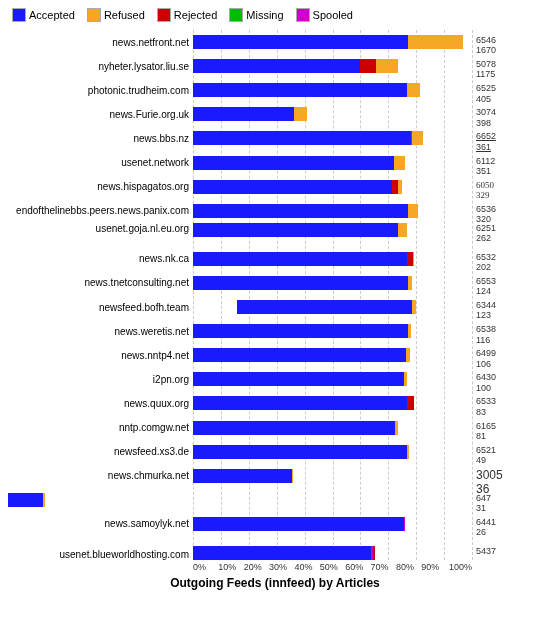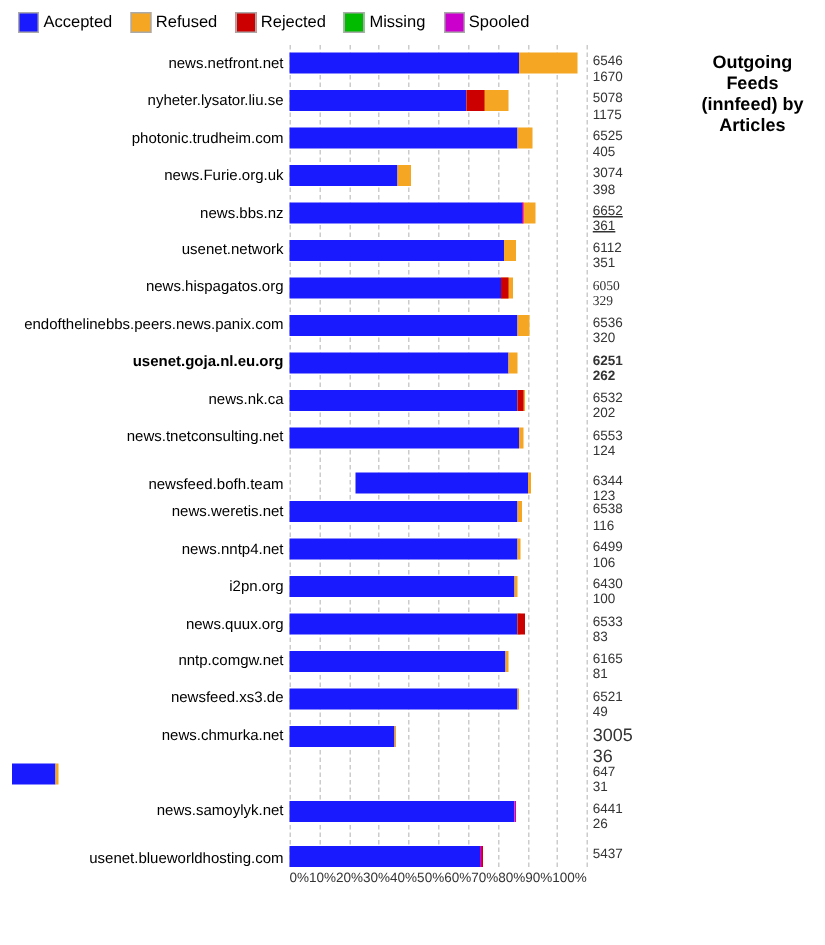--- a/index.html
+++ b/index.html
@@ -97,21 +97,21 @@
       <div class="legend-item">
         <span class="legend-box" style="background: rgb(0, 187, 0);"></span>
         <span>Missing</span>
       </div>
       <div class="legend-item">
         <span class="legend-box" style="background: rgb(204, 0, 204);"></span>
         <span>Spooled</span>
       </div>
     </div>
 
-  <div style="display:flex; flex-direction:row; flex:1; min-height:0;">
+  <div style="display:flex; flex-direction:column; flex:1; min-height:0;">
     <div style="display:flex; flex:1; min-height:0;">
 
       <div style="display:flex; flex-direction:column; flex:1; min-height:0; position:relative;">
 
         <div id="rows-container" style="display:flex; flex-direction:column; flex:1; min-height:0; position:relative;">
         <div style="position: absolute; inset: 0px 70px 0px 185px; display: flex; z-index: 0;">
               <div style="position: absolute; left: 0%; top: 0px; bottom: 0px; border-left: 1px dashed rgb(204, 204, 204);"></div>
               <div style="position: absolute; left: 10%; top: 0px; bottom: 0px; border-left: 1px dashed rgb(204, 204, 204);"></div>
               <div style="position: absolute; left: 20%; top: 0px; bottom: 0px; border-left: 1px dashed rgb(204, 204, 204);"></div>
               <div style="position: absolute; left: 30%; top: 0px; bottom: 0px; border-left: 1px dashed rgb(204, 204, 204);"></div>
@@ -208,21 +208,21 @@
               <div class="row-label">endofthelinebbs.peers.news.panix.com</div>
               <div style="flex: 1 1 0%; position: relative; height: 14px; margin-right: 70px;">
                 <div style="position: absolute; left: 0%; width: 76.8941%; height: 100%; background: rgb(26, 26, 255);"></div>
                 <div style="position: absolute; left: 76.8941%; width: 3.76471%; height: 100%; background: rgb(245, 166, 35);"></div>
                 <div style="position: absolute; right: -68px; top: 0px; font-size: 9px; color: rgb(51, 51, 51); width: 64px; line-height: 1.15;">
                   <div>6536</div>
                   <div>320</div>
                 </div>
               </div>
             </div>
-            <div class="row" style="flex: 1 1 0%; display: flex; align-items: center; position: relative; z-index: 1; font-weight: bold;">
+            <div class="row" style="flex: 1 1 0%; display: flex; align-items: flex-start; position: relative; z-index: 1;">
               <div class="row-label">usenet.goja.nl.eu.org</div>
               <div style="flex: 1 1 0%; position: relative; height: 14px; margin-right: 70px;">
                 <div style="position: absolute; left: 0%; width: 73.5412%; height: 100%; background: rgb(26, 26, 255);"></div>
                 <div style="position: absolute; left: 73.5412%; width: 3.08235%; height: 100%; background: rgb(245, 166, 35);"></div>
                 <div style="position: absolute; right: -68px; top: 0px; font-size: 9px; color: rgb(51, 51, 51); width: 64px; line-height: 1.15;">
                   <div>6251</div>
                   <div>262</div>
                 </div>
               </div>
             </div>
@@ -242,21 +242,21 @@
               <div class="row-label">news.tnetconsulting.net</div>
               <div style="flex: 1 1 0%; position: relative; height: 14px; margin-right: 70px;">
                 <div style="position: absolute; left: 0%; width: 77.0941%; height: 100%; background: rgb(26, 26, 255);"></div>
                 <div style="position: absolute; left: 77.0941%; width: 1.45882%; height: 100%; background: rgb(245, 166, 35);"></div>
                 <div style="position: absolute; right: -68px; top: 0px; font-size: 9px; color: rgb(51, 51, 51); width: 64px; line-height: 1.15;">
                   <div>6553</div>
                   <div>124</div>
                 </div>
               </div>
             </div>
-            <div class="row" style="flex: 1 1 0%; display: flex; align-items: flex-end; position: relative; z-index: 1; gap: 44px;">
+            <div class="row" style="flex: 1 1 0%; display: flex; align-items: center; position: relative; z-index: 1; gap: 44px;">
               <div class="row-label">newsfeed.bofh.team</div>
               <div style="flex: 1 1 0%; position: relative; height: 14px; margin-right: 70px;">
                 <div style="position: absolute; left: 0%; width: 74.6353%; height: 100%; background: rgb(26, 26, 255);"></div>
                 <div style="position: absolute; left: 74.6353%; width: 1.44706%; height: 100%; background: rgb(245, 166, 35);"></div>
                 <div style="position: absolute; right: -68px; top: 0px; font-size: 9px; color: rgb(51, 51, 51); width: 64px; line-height: 1.15;">
                   <div>6344</div>
                   <div>123</div>
                 </div>
               </div>
             </div>

